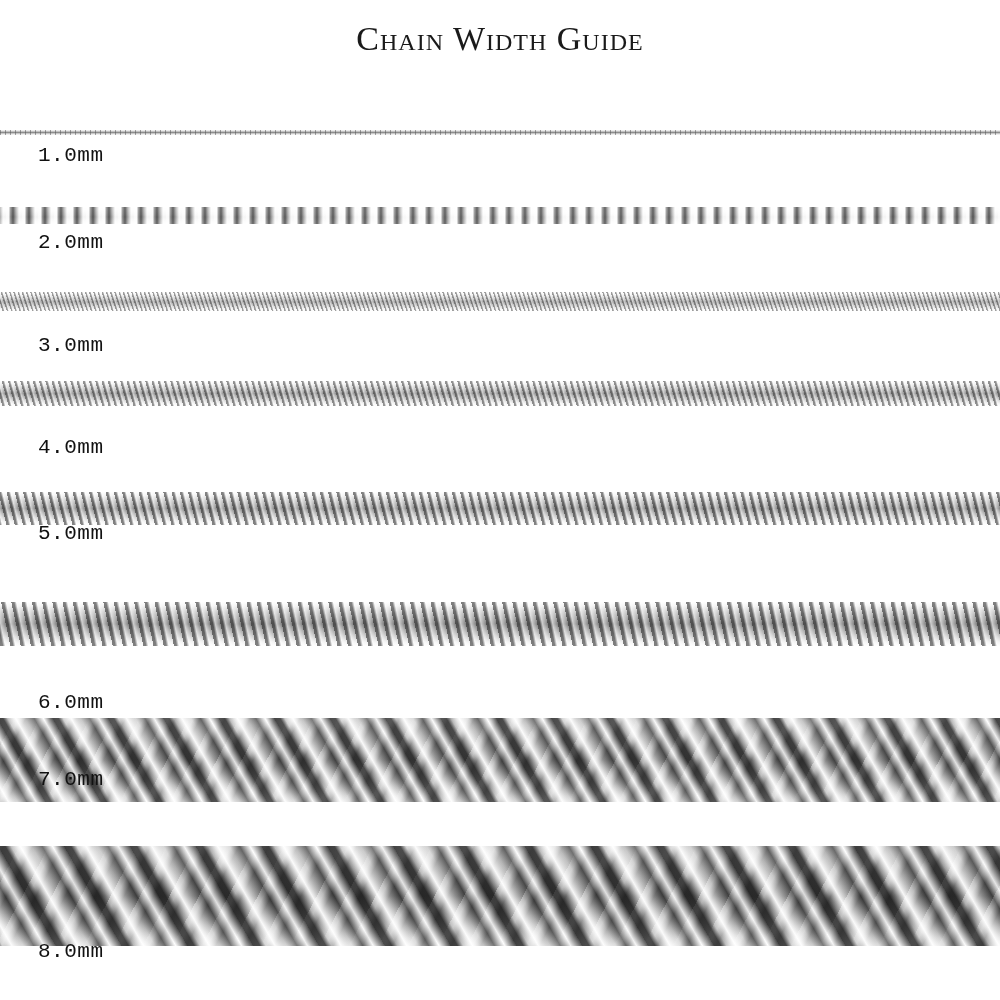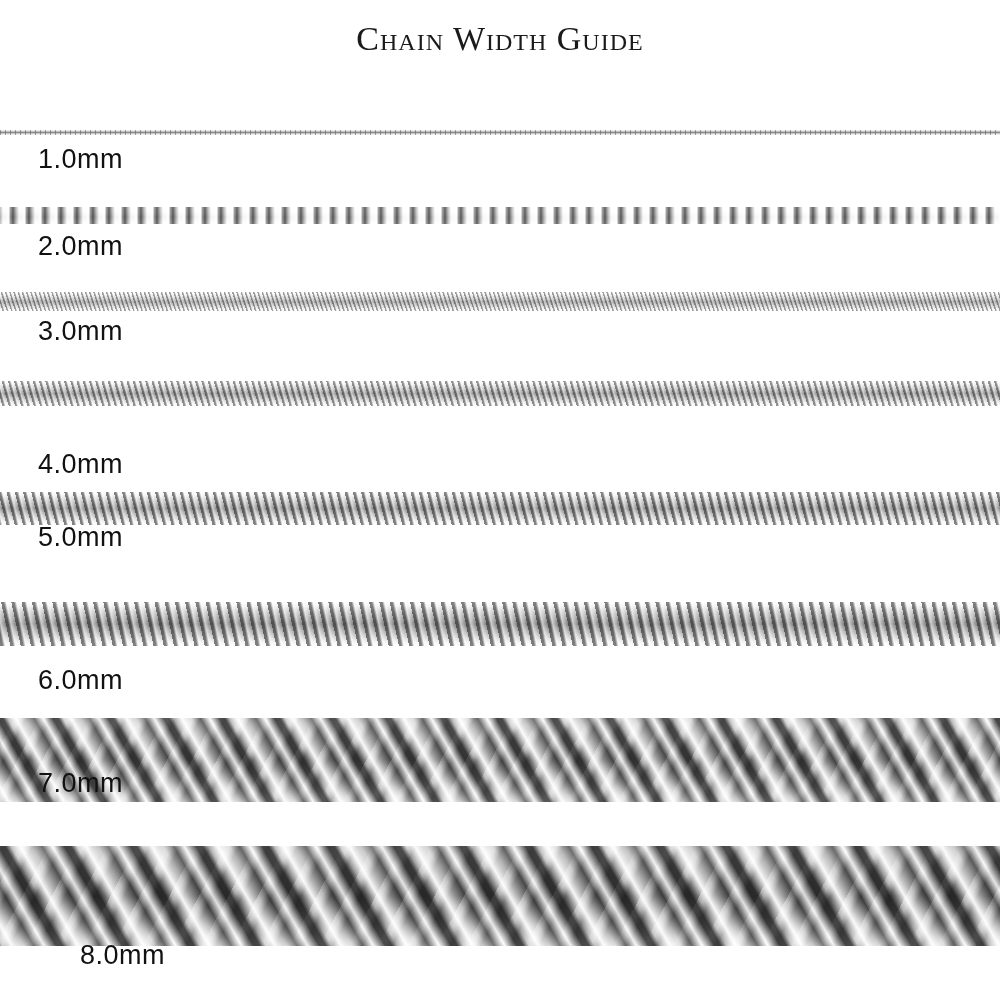--- a/index.html
+++ b/index.html
@@ -40,22 +40,22 @@
   }
   .chain-wrap {
     position: absolute;
     left: 0;
     width: 1000px;
     overflow: hidden;
   }
   .label {
     position: absolute;
     left: 38px;
-    font-family: Liberation Sans, sans-serif;
-    font-size: 27px;
+    font-family: Liberation Mono, monospace;
+    font-size: 21px;
     color: #111111;
     letter-spacing: 0.5px;
     white-space: nowrap;
   }
   
   .chain {
     position: absolute;
     left: -10px;
     width: 1020px;
   }
@@ -303,51 +303,51 @@
     <div class="chain-wrap" style="top:207px; height:17px;">
       <div class="chain c2"></div>
     </div>
     <div class="label" style="top:231px;">2.0mm</div>
   </div>
 
   <div class="row">
     <div class="chain-wrap" style="top:292px; height:19px;">
       <div class="chain c3"></div>
     </div>
-    <div class="label" style="top:316px;">3.0mm</div>
+    <div class="label" style="top:334px;">3.0mm</div>
   </div>
 
   <div class="row">
     <div class="chain-wrap" style="top:381px; height:25px;">
       <div class="chain c4"></div>
     </div>
-    <div class="label" style="top:449px;">4.0mm</div>
+    <div class="label" style="top:436px;">4.0mm</div>
   </div>
 
   <div class="row">
     <div class="chain-wrap" style="top:492px; height:33px;">
       <div class="chain c5"></div>
     </div>
     <div class="label" style="top:522px;">5.0mm</div>
   </div>
 
   <div class="row">
     <div class="chain-wrap" style="top:602px; height:44px;">
       <div class="chain c6"></div>
     </div>
-    <div class="label" style="top:665px;">6.0mm</div>
+    <div class="label" style="top:691px;">6.0mm</div>
   </div>
 
   <div class="row">
     <div class="chain-wrap" style="top:718px; height:84px;">
       <div class="chain c7"></div>
     </div>
     <div class="label" style="top:768px;">7.0mm</div>
   </div>
 
   <div class="row">
     <div class="chain-wrap" style="top:846px; height:100px;">
       <div class="chain c8"></div>
     </div>
-    <div class="label" style="top:940px;margin-left:42px;">8.0mm</div>
+    <div class="label" style="top:940px;">8.0mm</div>
   </div>
 
 </div>
 
 </body></html>

